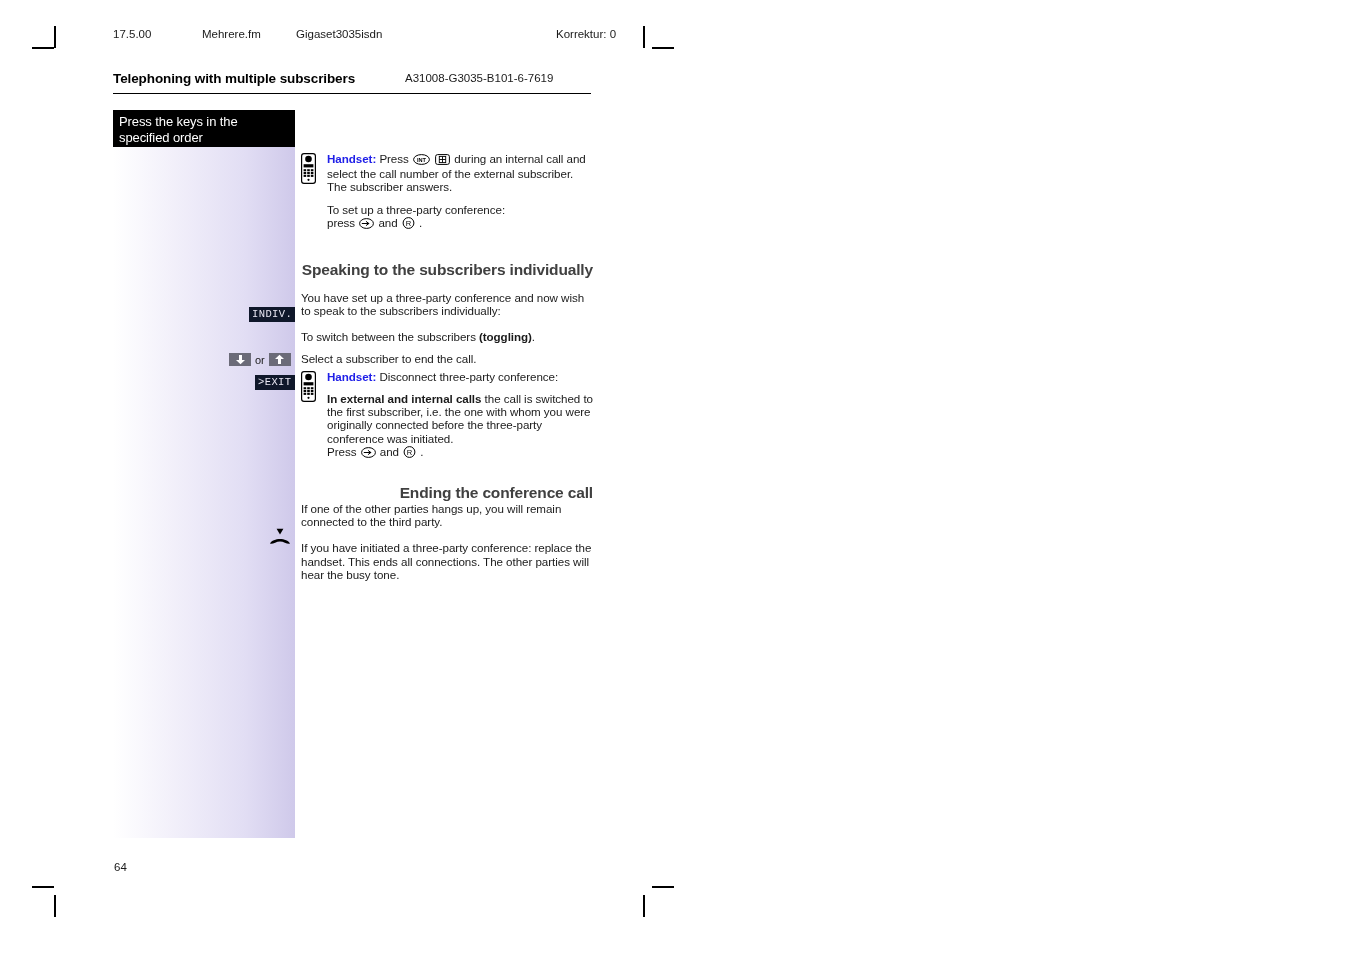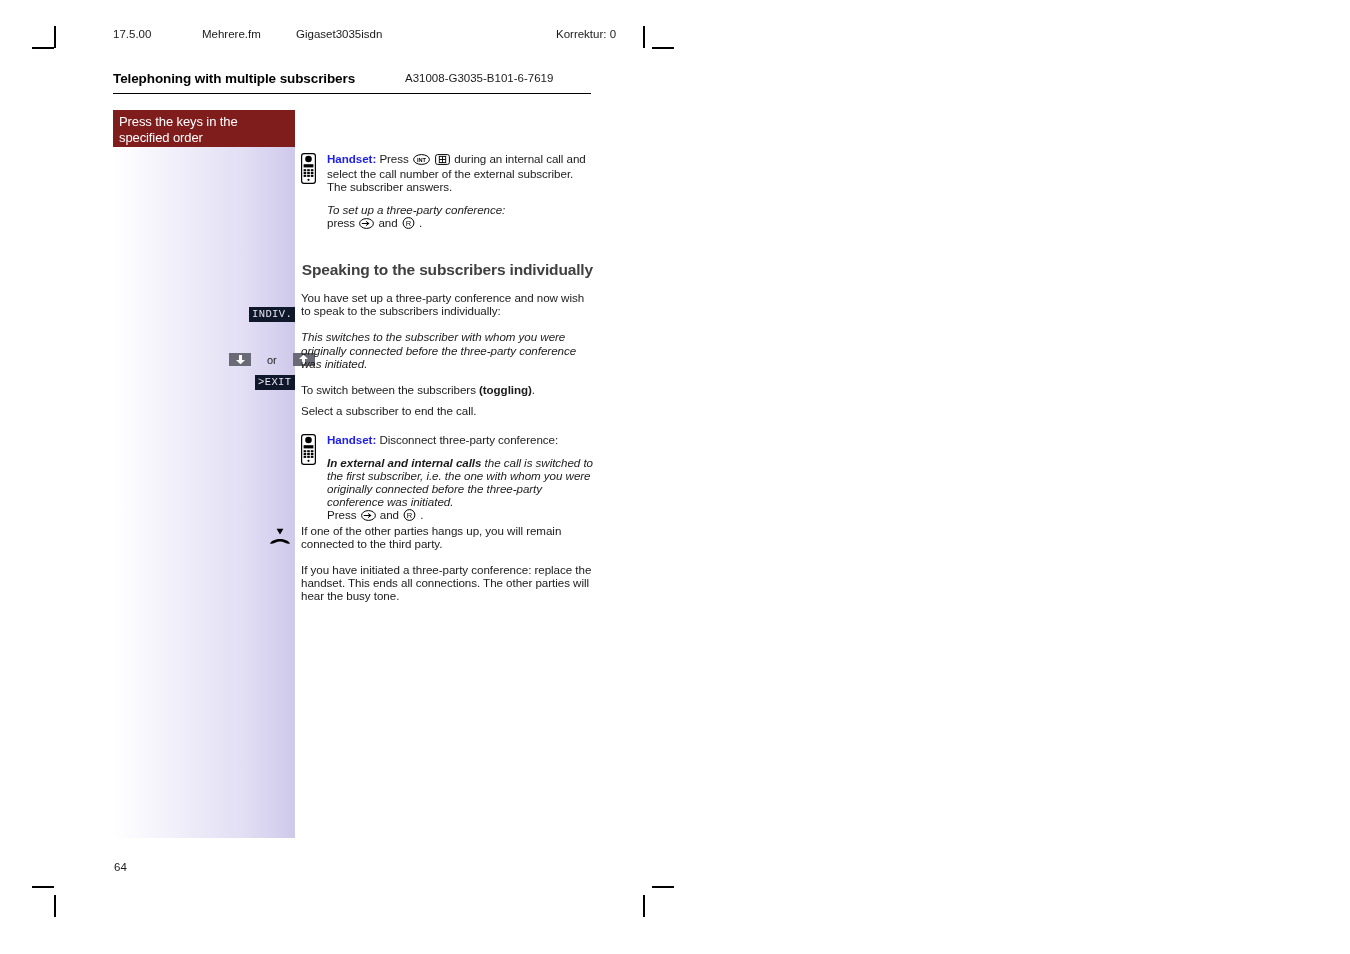--- a/index.html
+++ b/index.html
@@ -67,21 +67,21 @@
     width: 182px;
     height: 728px;
     background: linear-gradient(to right, #ffffff 0%, #f4f2fb 28%, #e2def4 72%, #cfc9ea 100%);
   }
   .blue-box {
     position: absolute;
     left: 113px;
     top: 110px;
     width: 182px;
     height: 37px;
-    background: #7f1d1d;
+    background: #000000;
     color: #ffffff;
     font-size: 13px;
     line-height: 15.5px;
     padding: 4px 0 10px 6px;
     box-sizing: border-box;
     letter-spacing: -0.1px;
   }
 
   
   .softkey {
@@ -97,21 +97,21 @@
   }
   #sk-indiv { left: 249px; top: 307px; }
   #sk-exit  { left: 255px; top: 375px; }
 
   .arrow-row {
     position: absolute;
     left: 229px;
     top: 353px;
     display: flex;
     align-items: center;
-    gap: 16px;
+    gap: 4px;
   }
   .arrow-key {
     width: 22px;
     height: 13px;
     background: #6b6b78;
     display: flex;
     align-items: center;
     justify-content: center;
   }
   .arrow-key svg { display: block; }
@@ -137,21 +137,21 @@
     width: 292px;
   }
   p { margin: 0; }
 
   .body-text {
     font-size: 11.6px;
     line-height: 13.2px;
     color: #1a1a1a;
     letter-spacing: -0.05px;
   }
-  .gap-para { margin-top: 9px; font-style: italic; }
+  .gap-para { margin-top: 9px; }
 
   h2.section {
     margin: 0;
     font-size: 15.5px;
     font-weight: bold;
     color: #404040;
     letter-spacing: -0.15px;
     text-align: right;
   }
 
@@ -294,29 +294,28 @@
           <circle cx="6.5" cy="6" r="5.4" fill="#fff" stroke="#000" stroke-width="1"></circle>
           <text x="6.5" y="8.5" font-family="Liberation Sans, sans-serif" font-size="7.6" text-anchor="middle" fill="#000">R</text>
         </svg>
       </span>
       <span>.</span>
     </p>
   </div>
 
   <h2 class="section" style="margin-top:30px;">Speaking to the subscribers individually</h2>
   <p class="body-text" style="margin-top:12px;">You have set up a three-party conference and now wish to speak to the subscribers individually:</p>
-  <p class="body-text gap-para" style="margin-top:13px;">This switches to the subscriber with whom you were originally connected before the three-party conference was initiated.</p>
 
   <p class="body-text" style="margin-top:13px;">
     <span>To switch between the subscribers</span><span class="bold" style="margin-left:3px;">(toggling)</span><span>.</span>
   </p>
 
   <p class="body-text" style="margin-top:8px;">Select a subscriber to end the call.</p>
 
-  <div class="instr" style="margin-top:16px;">
+  <div class="instr" style="margin-top:5px;">
     <div class="handset-icon">
       <svg width="15" height="31" viewBox="0 0 15 31" aria-hidden="true">
         <rect x="0.6" y="0.6" width="13.8" height="29.8" rx="2.4" fill="#ffffff" stroke="#000" stroke-width="1.2"></rect>
         <circle cx="7.5" cy="6" r="3.3" fill="#000"></circle>
         <rect x="2.6" y="11.2" width="9.8" height="3.2" fill="#000"></rect>
         <g fill="#000">
           <rect x="2.6" y="16.2" width="2.6" height="2.1"></rect>
             <rect x="6.2" y="16.2" width="2.6" height="2.1"></rect>
             <rect x="9.8" y="16.2" width="2.6" height="2.1"></rect>
           <rect x="2.6" y="19.0" width="2.6" height="2.1"></rect>
@@ -352,18 +351,19 @@
       <span class="keycap">
         <svg width="13" height="12" viewBox="0 0 13 12" aria-hidden="true">
           <circle cx="6.5" cy="6" r="5.4" fill="#fff" stroke="#000" stroke-width="1"></circle>
           <text x="6.5" y="8.5" font-family="Liberation Sans, sans-serif" font-size="7.6" text-anchor="middle" fill="#000">R</text>
         </svg>
       </span>
       <span>.</span>
     </p>
   </div>
 
+  <h2 class="section" style="margin-top:24px;">Ending the conference call</h2>
   <p class="body-text">If one of the other parties hangs up, you will remain connected to the third party.</p>
   <p class="body-text" style="margin-top:13px;">If you have initiated a three-party conference: replace the handset. This ends all connections. The other parties will hear the busy tone.</p>
 
 </div>
 
 <div style="position:absolute; left:114px; top:861px; font-size:11.5px; color:#1a1a1a;">64</div>
 
 </body></html>

